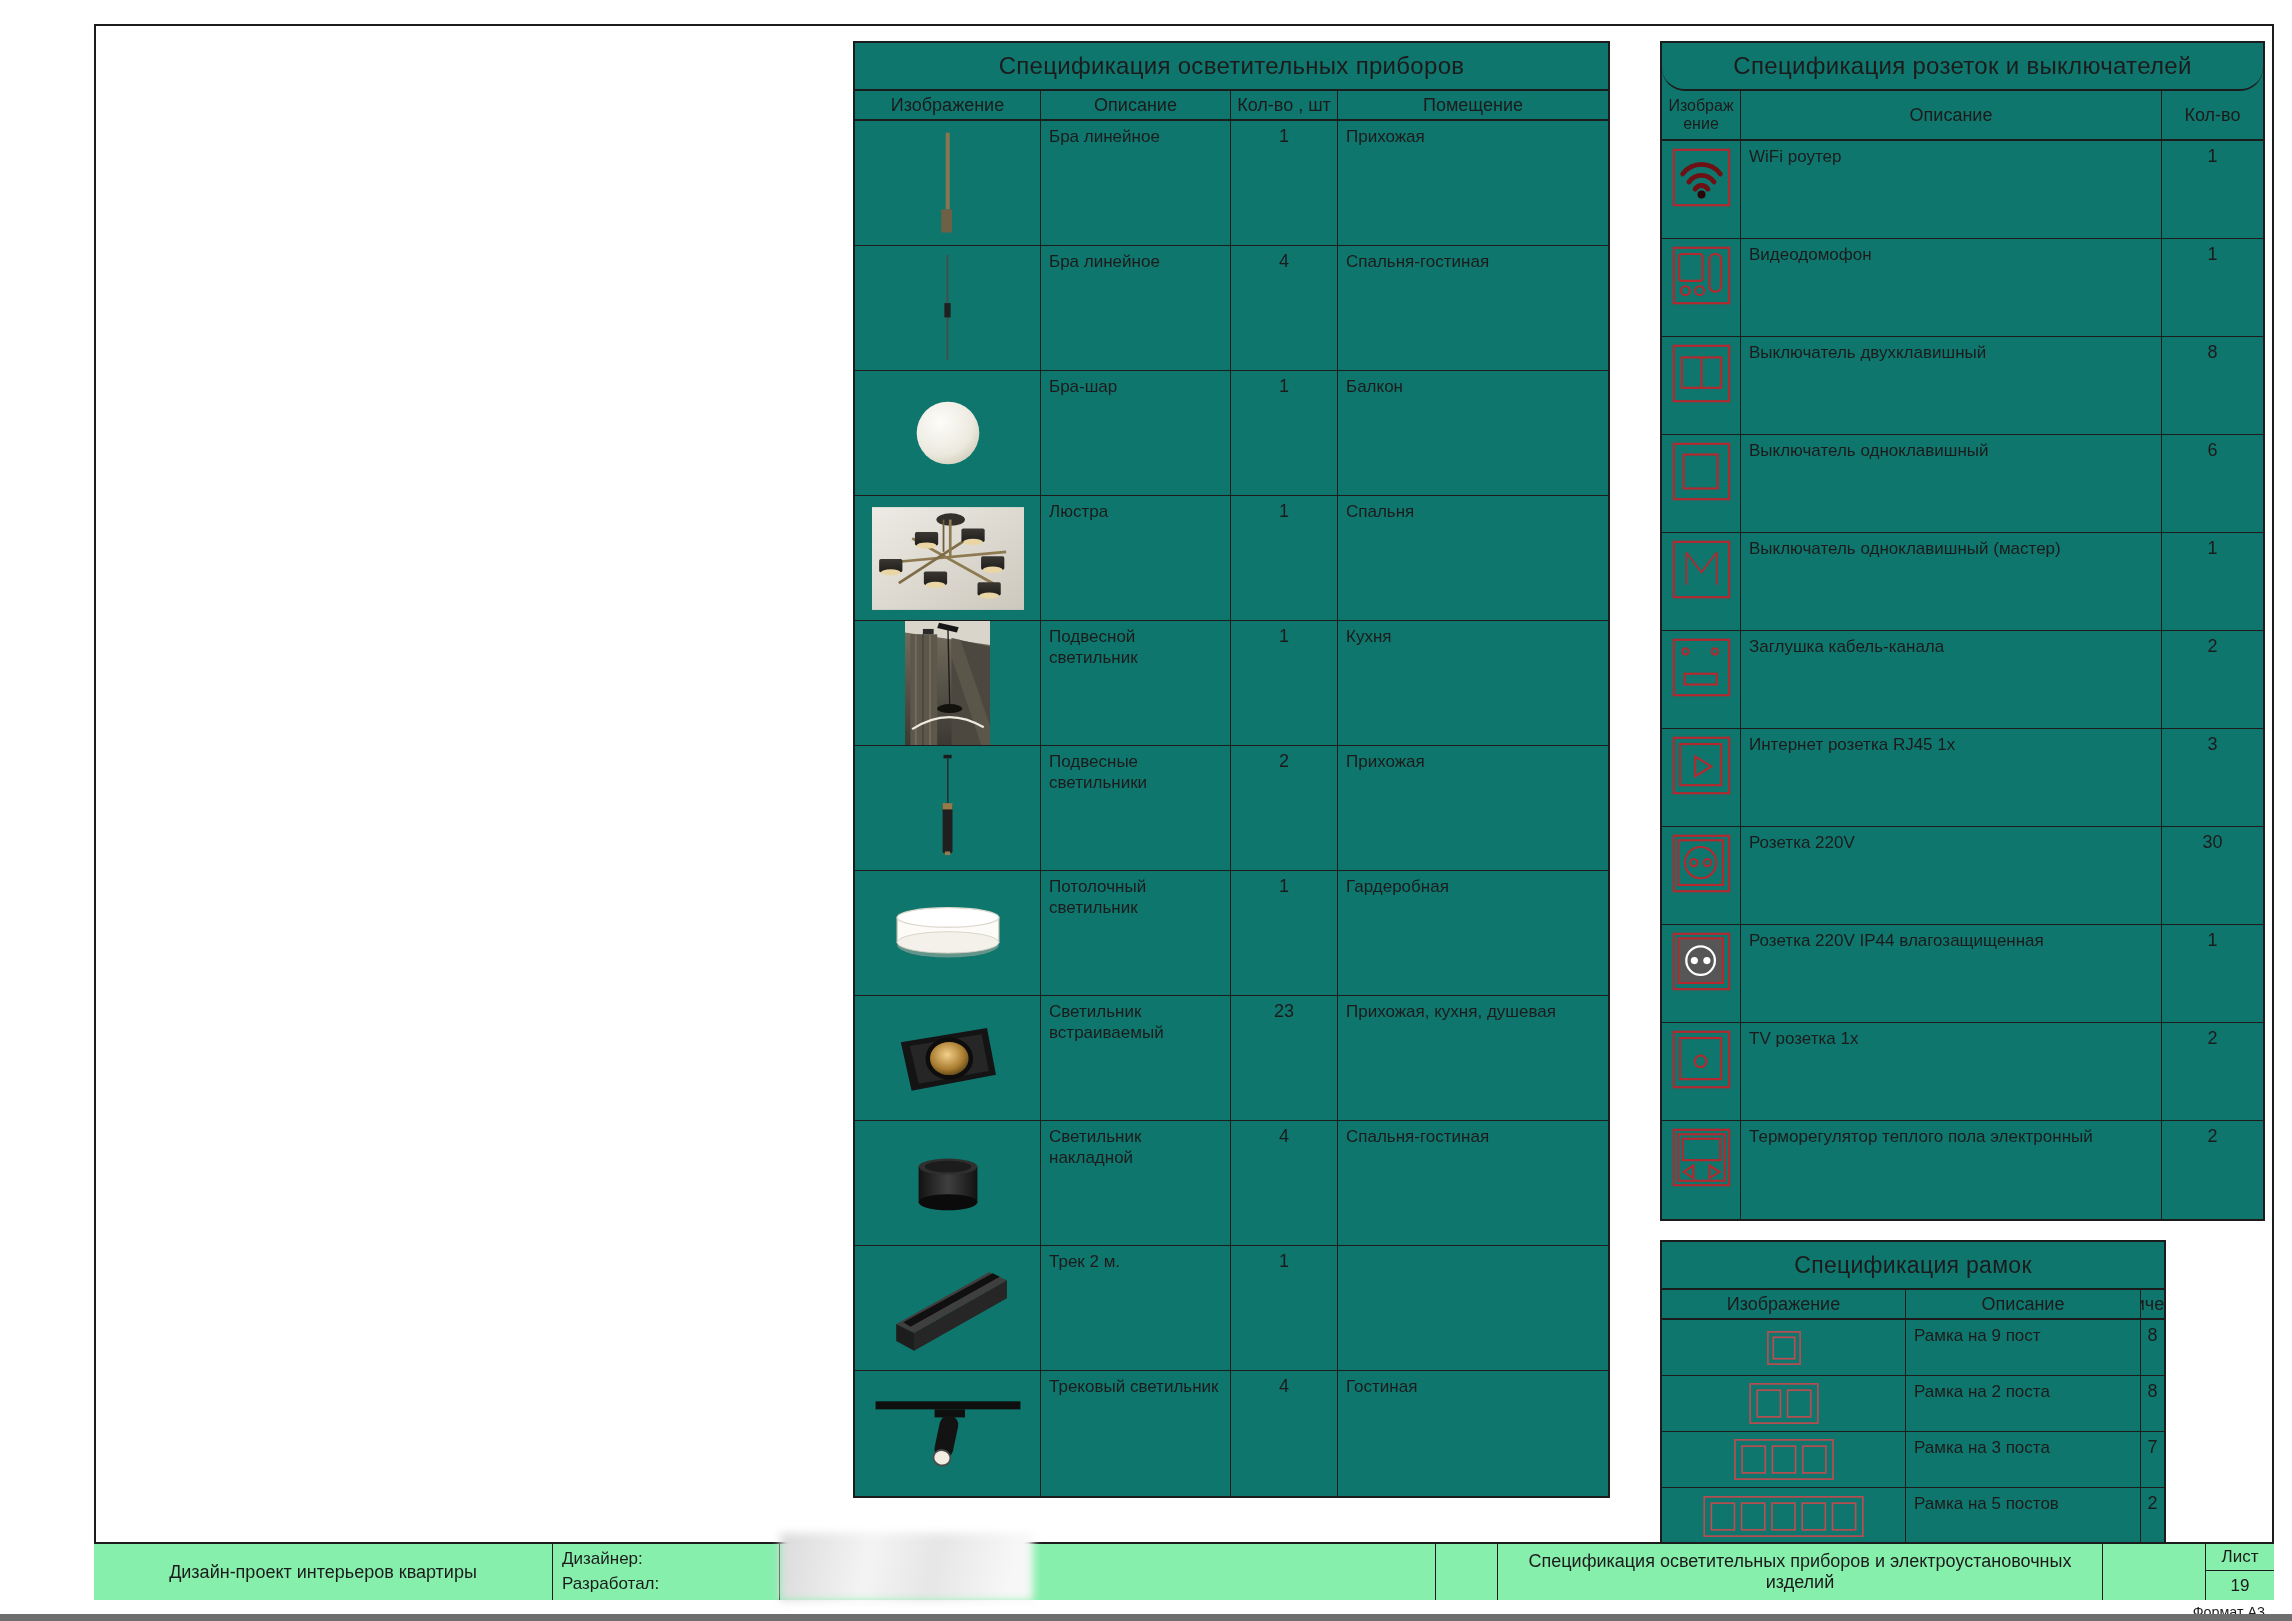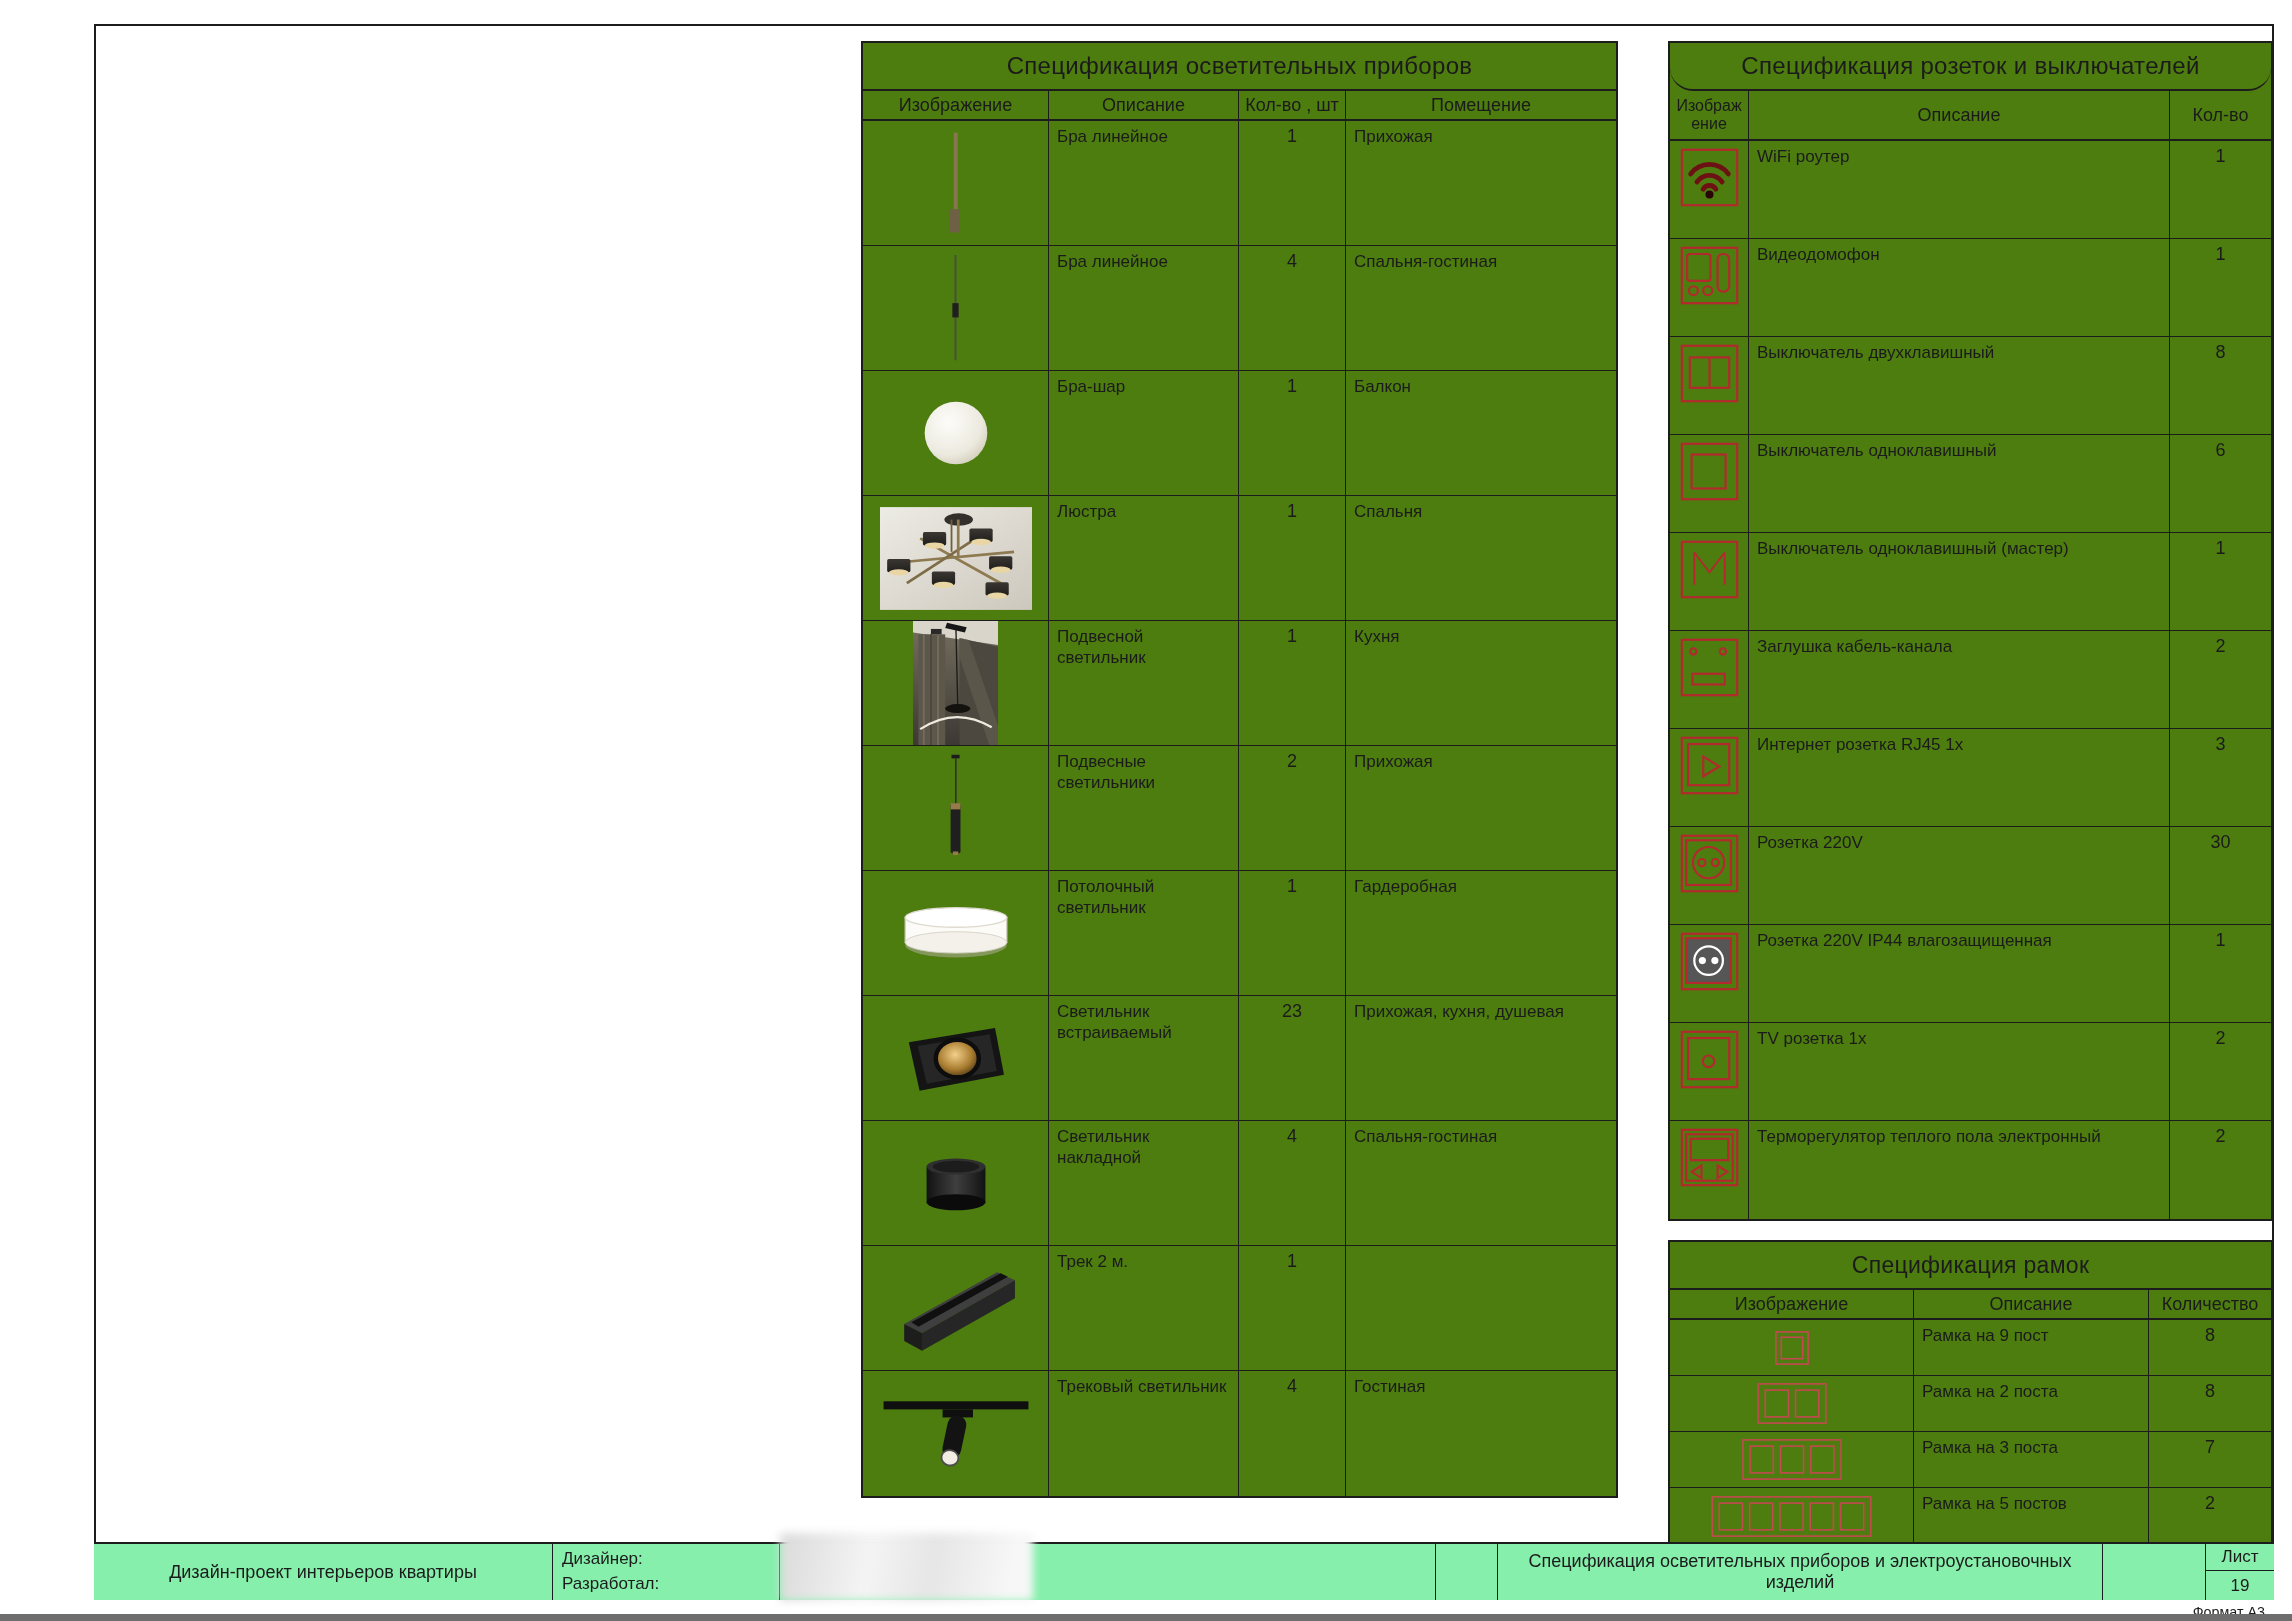--- a/index.html
+++ b/index.html
@@ -6,21 +6,21 @@
   body {
     width:2293px; height:1622px; background:#ffffff; position:relative; overflow:hidden;
     font-family:"Liberation Sans", sans-serif; color:#1b1b1b;
   }
   .frame {
     position:absolute; left:94px; top:24px; width:2180px; height:1576px;
     border:2.7px solid #1c1c1c; box-sizing:border-box;
   }
   
   .spec-table {
-    position:absolute; border:2.2px solid #1c1c1c; box-sizing:border-box; background:#4d7c0f;margin-left:8px;
+    position:absolute; border:2.2px solid #1c1c1c; box-sizing:border-box; background:#0f766e;
   }
   .t-title {
     display:flex; align-items:center; justify-content:center;
     font-size:24px; letter-spacing:0.3px;
     border-bottom:2.1px solid #1c1c1c; box-sizing:border-box;
   }
   .t-head, .t-row { display:grid; box-sizing:border-box; }
   .cell {
     border-right:1.4px solid #1c1c1c; border-bottom:1.4px solid #1c1c1c;
     box-sizing:border-box; position:relative; overflow:hidden;
@@ -427,21 +427,21 @@
             <path d="M24,42 L24,56 L13,49 Z"></path>
             <path d="M42,42 L42,56 L53,49 Z"></path>
           </svg>
         </div>
    <div class="cell desc-cell">Терморегулятор теплого пола электронный</div>
    <div class="cell qty-cell last">2</div>
       </div>
     </div>
 </div>
 
-<div class="spec-table" id="frames-table" style="left:1660px; top:1240px; width:605px;">
+<div class="spec-table" id="frames-table" style="left:1660px; top:1240px; width:506px;">
   <div class="t-title">Спецификация рамок</div>
   <div class="t-head ft-cols">
     <div class="cell">Изображение</div>
     <div class="cell">Описание</div>
     <div class="cell last">Количество</div>
   </div>
   <div id="ft-body">
       <div class="t-row ft-cols">
         <div class="cell img-cell">
           <svg width="34" height="34" fill="none" stroke="#c24a50" stroke-width="1.8" viewBox="0 0 38 38">

